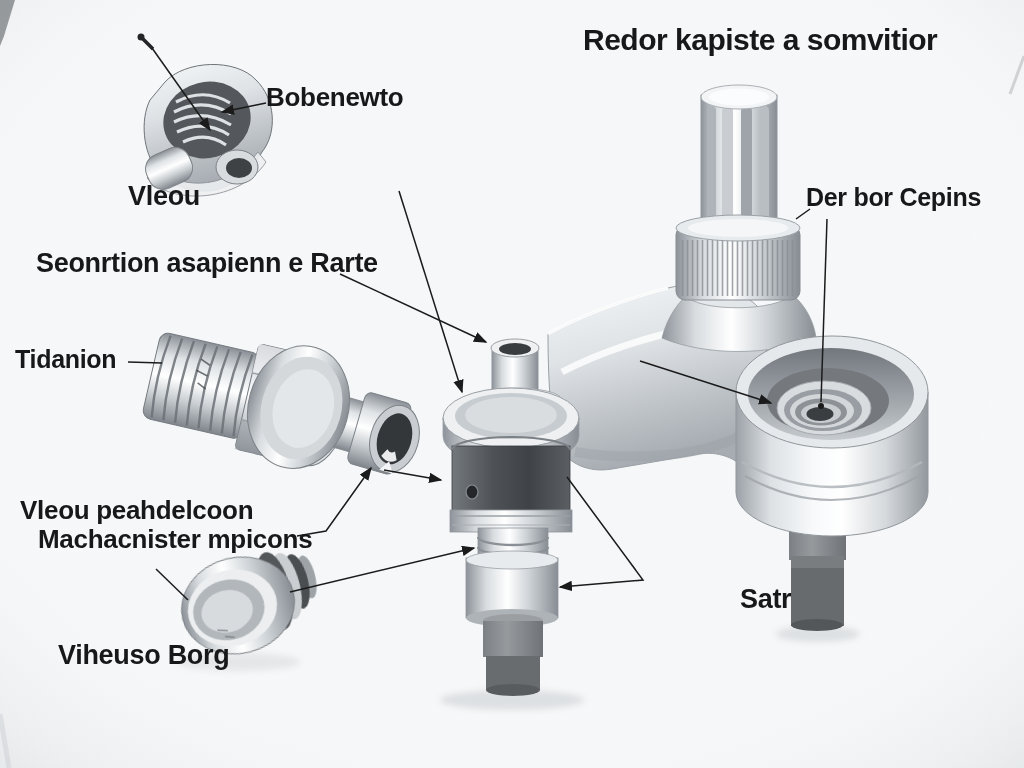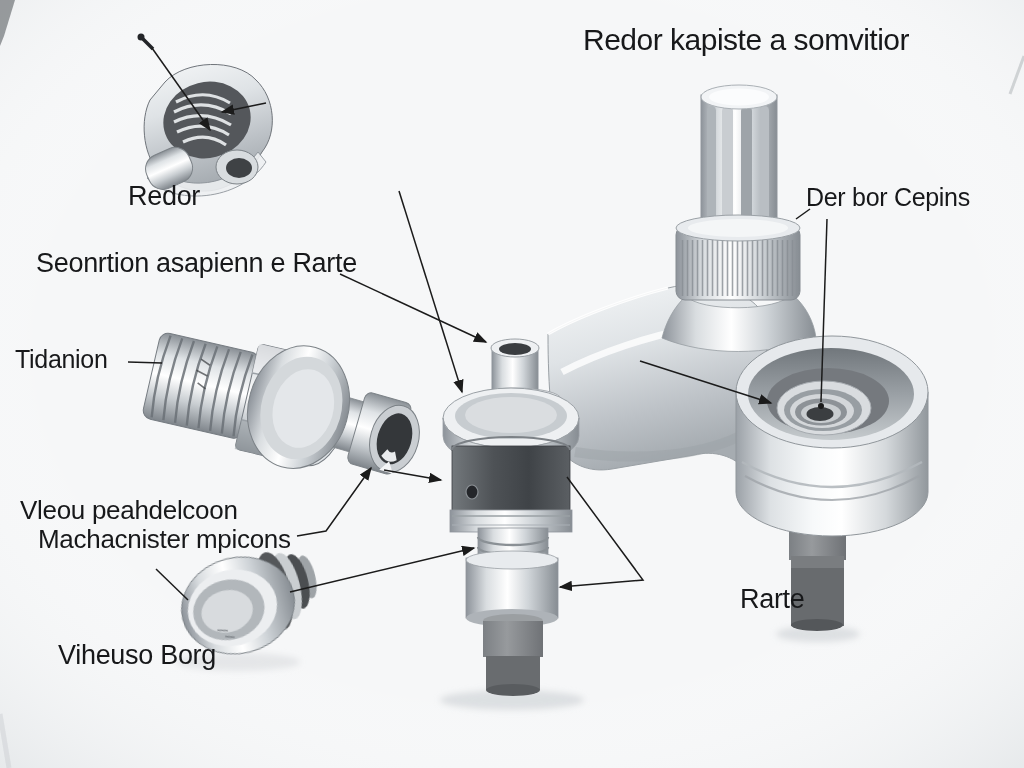--- a/index.html
+++ b/index.html
@@ -1,17 +1,17 @@
 <!DOCTYPE html>
 <html><head>
 <meta charset="utf-8">
 <style>
   html,body{margin:0;padding:0;}
   #stage{position:relative;width:1024px;height:768px;overflow:hidden;
-         font-family:"Liberation Sans","DejaVu Sans",sans-serif;background:#737373;}
+         font-family:"Liberation Sans","DejaVu Sans",sans-serif;background:#737373;font-weight:bold;}
   #art{position:absolute;left:0;top:0;}
   .callout{position:absolute;color:#17181a;white-space:nowrap;line-height:1.05;
            letter-spacing:-0.3px;}
   .t-title{font-size:30px;letter-spacing:-0.5px;}
   .t-26{font-size:26px;}
   .t-27{font-size:27px;}
   .t-25{font-size:25px;}
 </style>
 </head>
 <body>
@@ -264,30 +264,31 @@
     <polyline points="297,536 326,531 371,468" marker-end="url(#arrow)"></polyline>
     <line x1="384" y1="470" x2="441" y2="480" marker-end="url(#arrow)"></line>
     <line x1="156" y1="569" x2="188" y2="600"></line>
     <line x1="290" y1="592" x2="474" y2="548" marker-end="url(#arrow)"></line>
     <polyline points="567,477 643,580 560,587" marker-end="url(#arrow)"></polyline>
   </g>
 </svg>
 
 <div class="callout t-title" style="left:583px;top:24px">Redor kapiste a somvitior</div>
 
-
-<div class="callout t-27" style="left:128px;top:182px">Redor</div>
+<div class="callout t-26" style="left:266px;top:84px">Bobenewto</div>
+
+<div class="callout t-27" style="left:128px;top:182px">Vleou</div>
 
 <div class="callout t-27" style="left:36px;top:249px">Seonrtion asapienn e Rarte</div>
 
 <div class="callout t-25" style="left:15px;top:346px">Tidanion</div>
 
 <div class="callout t-25" style="left:806px;top:184px">Der bor Cepins</div>
 
 <div class="callout t-26" style="left:20px;top:497px">Vleou peahdelcoon</div>
 
 <div class="callout t-26" style="left:38px;top:526px">Machacnister mpicons</div>
 
 <div class="callout t-27" style="left:58px;top:641px">Viheuso Borg</div>
 
-<div class="callout t-27" style="left:740px;top:585px">Rarte</div>
+<div class="callout t-27" style="left:740px;top:585px">Satr</div>
 
 </div>
 
 </body></html>

